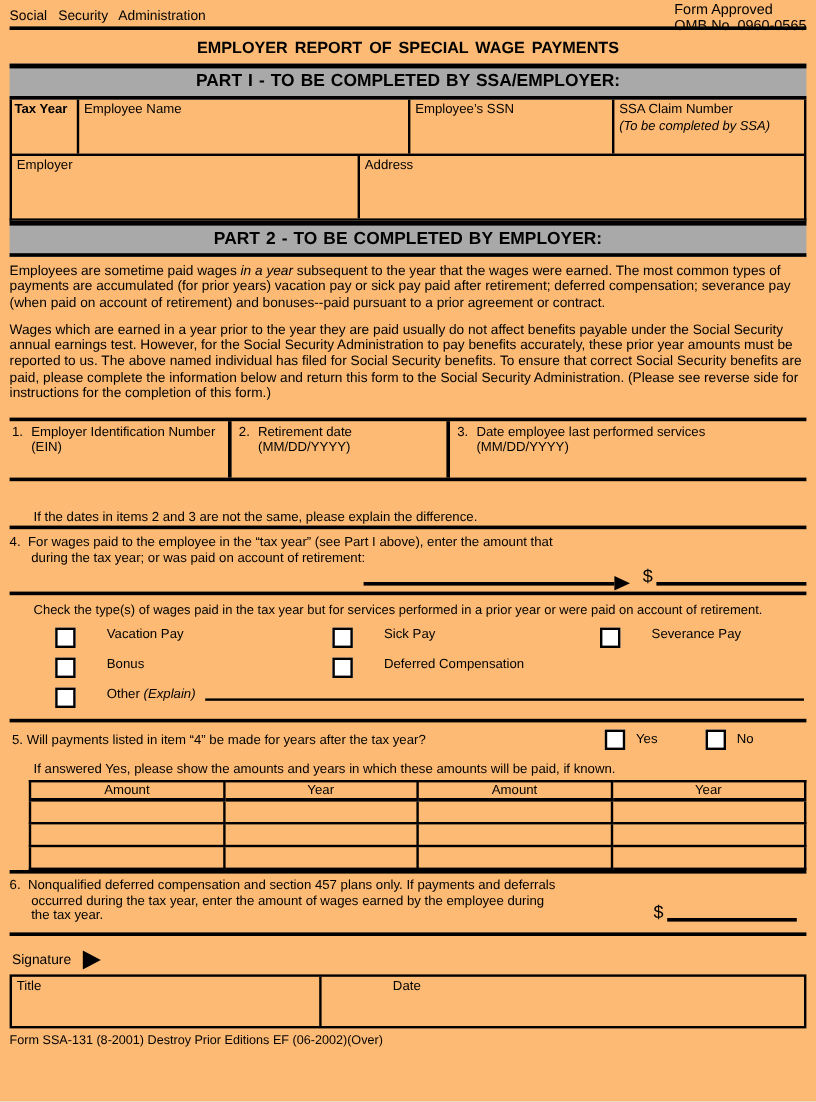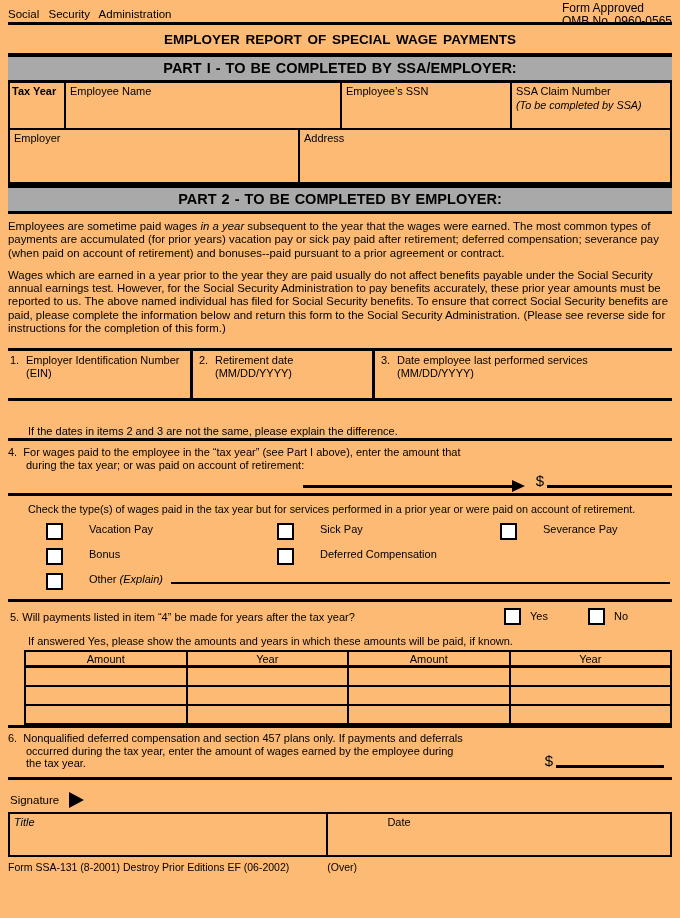--- a/index.html
+++ b/index.html
@@ -100,27 +100,27 @@
   .item6 .hang { line-height:12.8px; }
   .item6 .dollar-field { right:8px; bottom:9px; }
 
   .sigrow { display:flex; align-items:center; padding:9px 0 0 2px; height:30px; font-size:11.5px; }
   .tri { width:0; height:0; border-left:15px solid #000; border-top:8px solid transparent; border-bottom:8px solid transparent; margin-left:10px; }
 
   
   .bottomtable { display:flex; border:2px solid #000; height:45px; margin-top:2px; }
   .bc { padding:2px 4px; font-size:11px; }
   .bc + .bc { border-left:2px solid #000;text-align:center; }
-  .bc-title { width:316px;font-style:italic; }
+  .bc-title { width:256px; }
   .bc-date { width:144px; }
   .bc-phone { flex:1; }
   .phone-ph { font-size:13.5px; margin-top:7px; padding-left:14px; white-space:pre; font-weight:bold; letter-spacing:0.5px; }
 
   .footer { display:flex; font-size:10.5px; padding-top:4px; }
-  .footer .over { margin-left:38px; }
+  .footer .over { }
 </style>
 </head>
 <body>
 
 <div class="page">
 
   <div class="top-header">
     <span class="agency">Social Security Administration</span>
     <div class="approved">
       <div>Form Approved</div>

